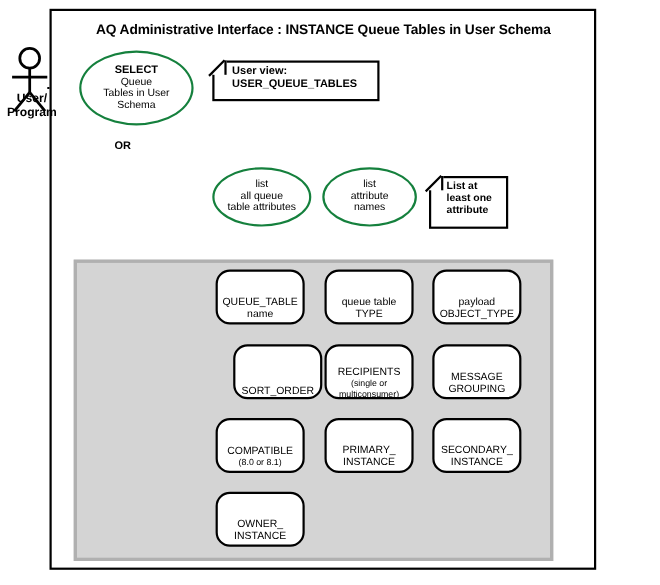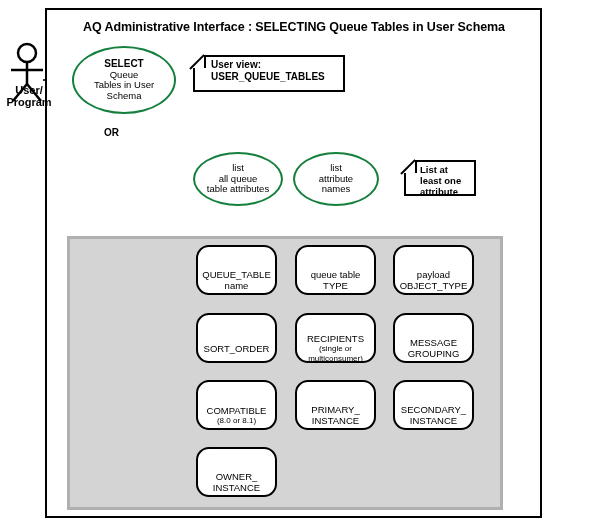--- a/index.html
+++ b/index.html
@@ -151,24 +151,24 @@
     padding: 5px 6px 0 16px;
   }
   #note-userview {
     left: 193px;
     top: 55px;
     width: 152px;
     height: 37px;
   }
   #note-userview .note-text { padding: 4px 4px 0 18px; }
   #note-listatleast {
-    left: 404px;
+    left: 390px;
     top: 160px;
     width: 72px;
-    height: 36px;
+    height: 48px;
   }
   #note-listatleast .note-text {
     padding: 4px 2px 0 16px;
     font-size: 9.5px;
     line-height: 11px;
   }
 
   
   #attr-panel {
     left: 67px;
@@ -255,21 +255,21 @@
     </g>
 
     <g>
       <line x1="336" y1="206" x2="336" y2="222" stroke="#a8a8a8" stroke-width="2.6" stroke-dasharray="4,4"></line>
       <polyline points="330,220 336,232 342,220" fill="none" stroke="#a8a8a8" stroke-width="2.6"></polyline>
     </g>
   </svg>
 
   <div id="system-frame" class="abs"></div>
 
-  <div id="diagram-title" class="abs">AQ Administrative Interface : SELECTING Queue Tables in User Schema</div>
+  <div id="diagram-title" class="abs">AQ Administrative Interface : INSTANCE Queue Tables in User Schema</div>
 
   <div id="actor-label" class="abs">
     <div>User/</div>
     <div>Program</div>
   </div>
 
   <div id="uc-select" class="abs ellipse">
     <div class="etext">
       <div class="hd">SELECT</div>
       <div>Queue</div>
@@ -331,21 +331,21 @@
     </div>
   </div>
 
   <div class="attrbox" style="left:393px; top:245px;">
     <div class="btext">
       <div>payload</div>
       <div>OBJECT_TYPE</div>
     </div>
   </div>
 
-  <div class="attrbox" style="left:196px; top:313px;">
+  <div class="attrbox" style="left:212px; top:313px;align-items:flex-end;">
     <div class="btext">
       <div>SORT_ORDER</div>
     </div>
   </div>
 
   <div class="attrbox" style="left:295px; top:313px;">
     <div class="btext">
       <div>RECIPIENTS</div>
       <span class="sm">(single or multiconsumer)</span>
     </div>

